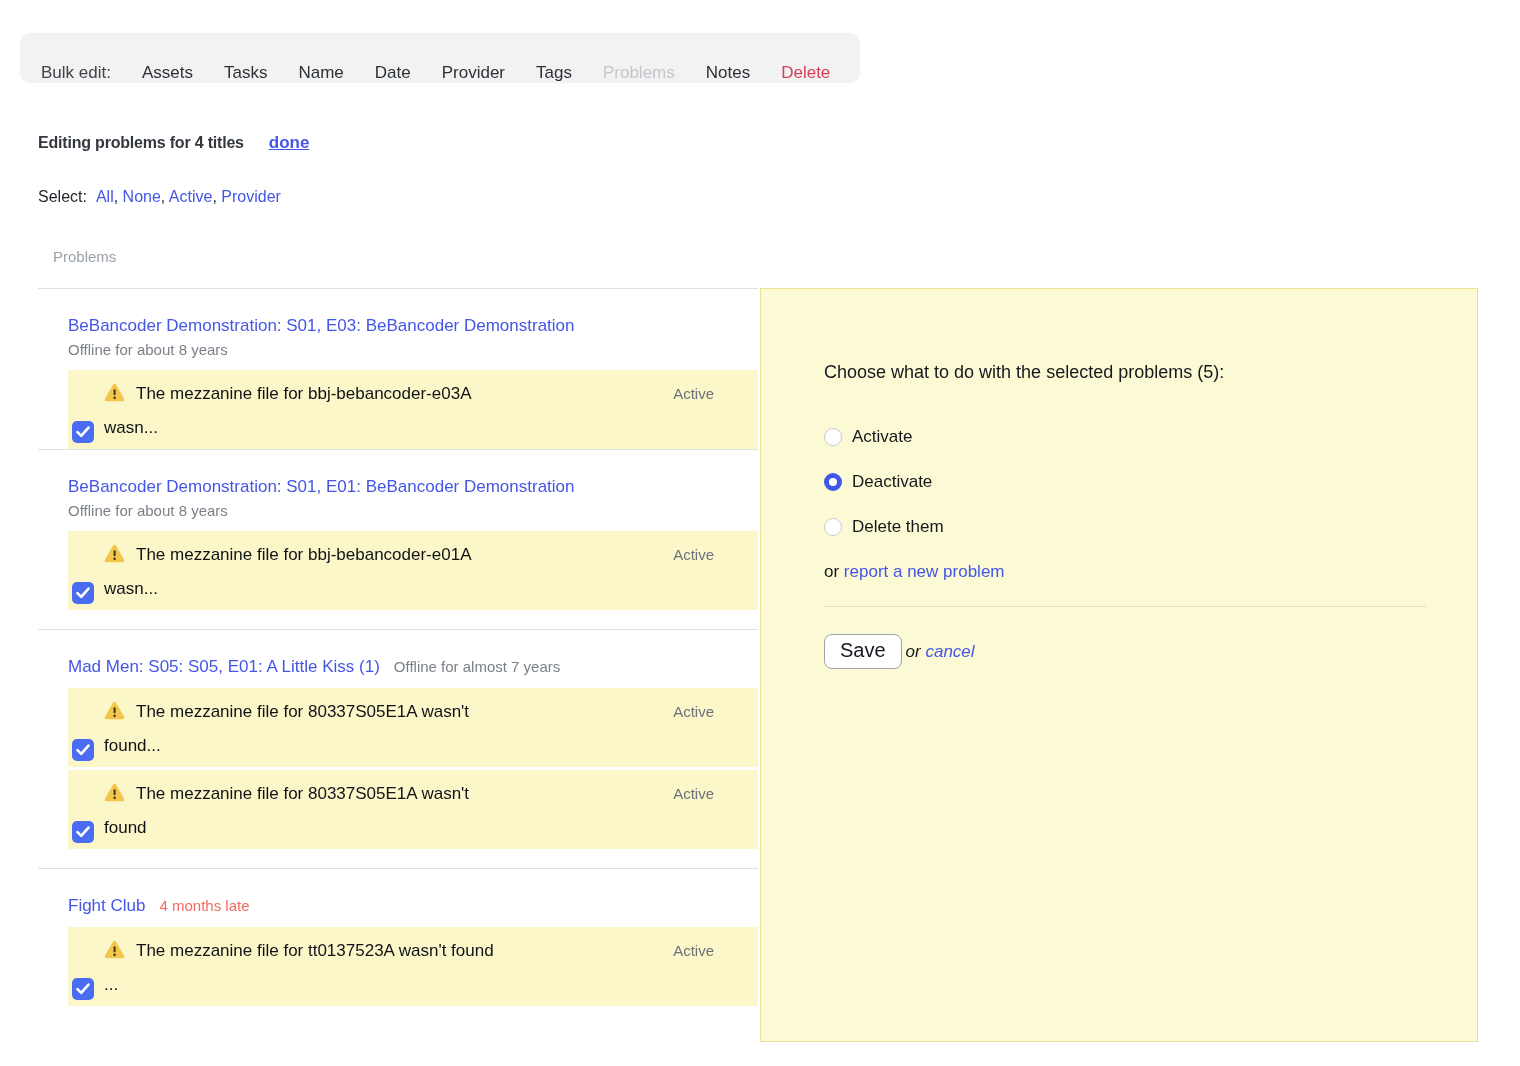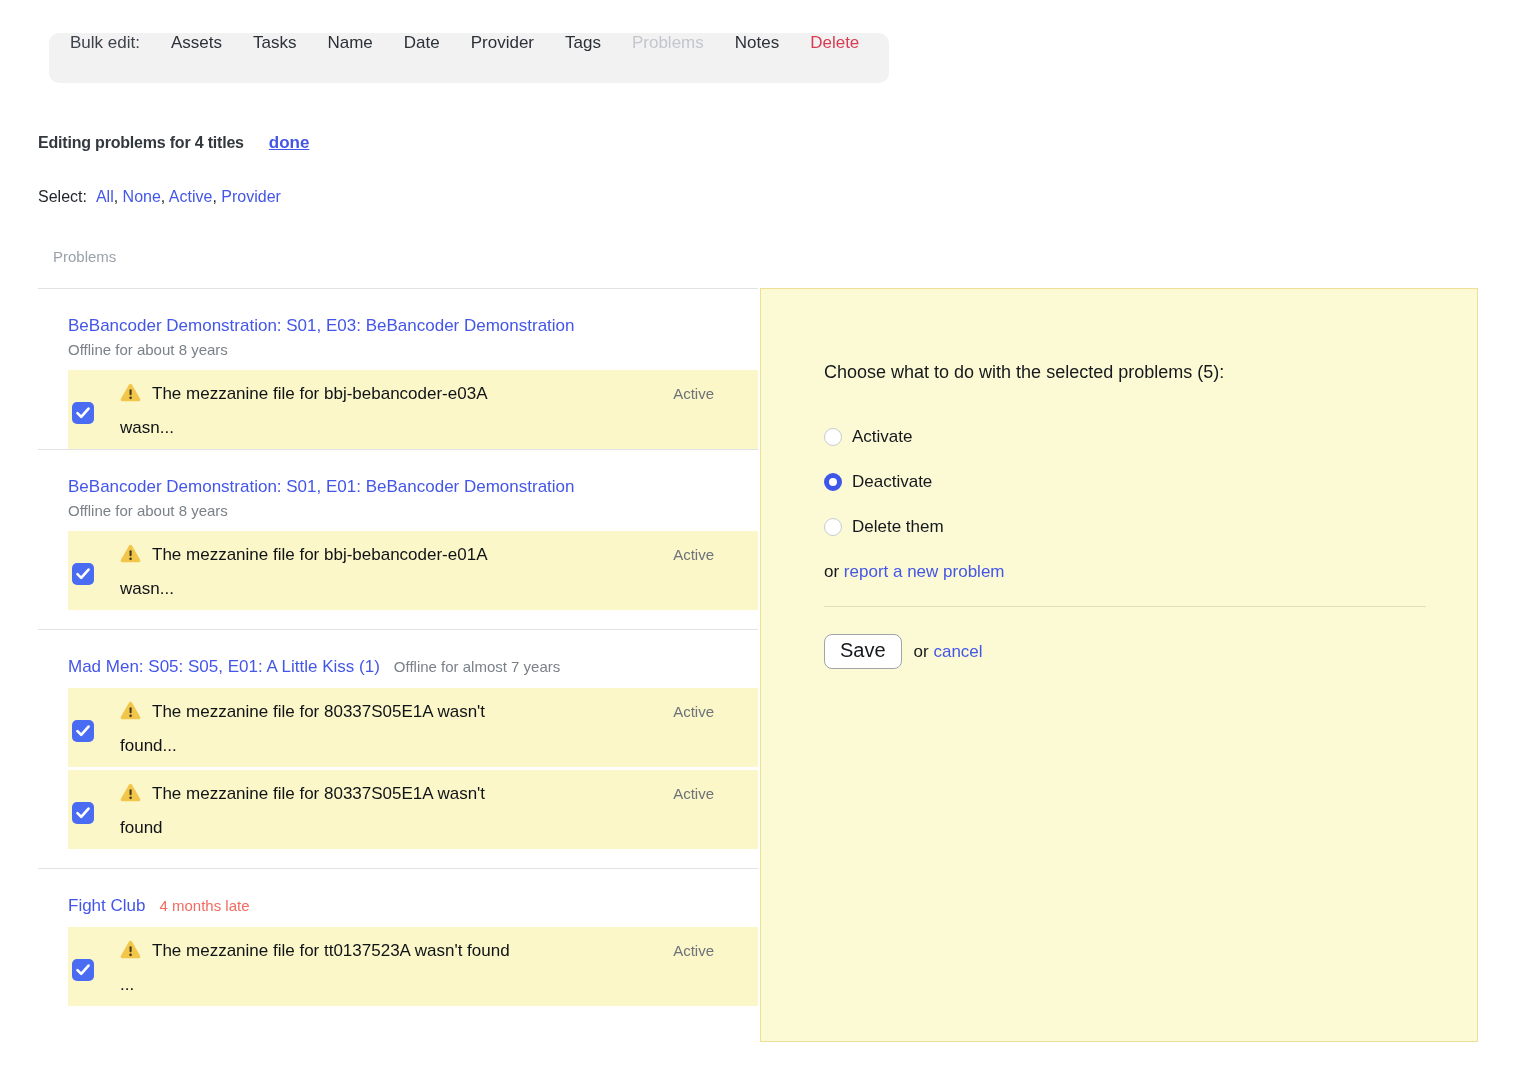--- a/index.html
+++ b/index.html
@@ -6,23 +6,23 @@
   html,body { background:#fff; }
   body {
     width:1520px; height:1066px; position:relative; overflow:hidden;
     font-family:"Liberation Sans", sans-serif; color:#24282e;
     -webkit-font-smoothing:antialiased;
   }
   a, .lnk { text-decoration:none; cursor:pointer; }
 
   
   .toolbar {
-    position:absolute; left:49px; top:33px; height:50px;
+    position:absolute; left:20px; top:33px; height:50px;
     background:#f2f2f3; border-radius:10px;
-    display:inline-flex; align-items:flex-start; padding:0 30px 0 21px; gap:31px;
+    display:inline-flex; align-items:flex-end; padding:0 30px 0 21px; gap:31px;
     font-size:17px; white-space:nowrap;
   }
   .tb-label { color:#3e434a; }
   .tb-item  { color:#2c3137; cursor:pointer; }
   .tb-item.disabled { color:#c3c6cb; cursor:default; }
   .tb-item.danger   { color:#d63c52; }
 
   
   .heading-row { position:absolute; left:38px; top:133px; display:flex; align-items:baseline; }
   .page-title { font-size:16px; font-weight:700; color:#33383f; letter-spacing:-0.2px; }
@@ -42,21 +42,21 @@
   .group:nth-child(4) { padding-bottom:20px; }
   .title-line { display:flex; align-items:baseline; gap:14px; padding-left:30px; }
   .group-title { font-size:17px; color:#4456e7; line-height:22px; cursor:pointer; }
   .inline-meta { font-size:15px; }
   .inline-meta.gray { color:#7b8189; }
   .inline-meta.red  { color:#f16b60; }
   .group-sub { padding-left:30px; font-size:15px; color:#7b8189; line-height:20px; margin-top:3px; }
   .rows { margin-top:10px; margin-left:30px; }
   .prob-row {
     position:relative; background:#fbf7c8; padding:8px 9px 6px 4px;
-    display:flex; align-items:center;gap:16px;
+    display:flex; align-items:flex-end;
   }
   .prob-row + .prob-row { margin-top:3px; }
   .cbx {
     width:22px; height:22px; border-radius:5px; background:#4a6cf3;
     margin-top:5px; flex:0 0 auto; display:flex; align-items:center; justify-content:center;
     cursor:pointer;
   }
   .cbx svg { display:block; }
   .prob-text {
     margin-left:10px; font-size:17px; line-height:31px; color:#101317;
@@ -78,21 +78,21 @@
   .radio.selected { border:5.5px solid #3f56ea; }
   .option-label { font-size:17px; color:#15181d; }
   .or-report { margin-top:16px; font-size:17px; color:#15181d; }
   .report-link { color:#4456e7; }
   .panel-divider { border:none; border-top:1px solid #e1debc; margin-top:24px; }
   .save-row { margin-top:27px; display:flex; align-items:center; font-size:17px; }
   .save-btn {
     font-family:inherit; font-size:20px; color:#15181d; background:#fff;
     border:1px solid #a0a4ab; border-radius:8px; padding:4px 15px 6px; cursor:pointer;
   }
-  .or-cancel { margin-left:12px; color:#15181d; }
+  .or-cancel { margin-left:4px; color:#15181d;font-style:italic; }
   .cancel-link { color:#4456e7; }
 </style>
 </head>
 <body>
 
 <div class="toolbar">
   <span class="tb-label">Bulk edit:</span>
 
 <span class="tb-item">Assets</span>
     <span class="tb-item">Tasks</span>

